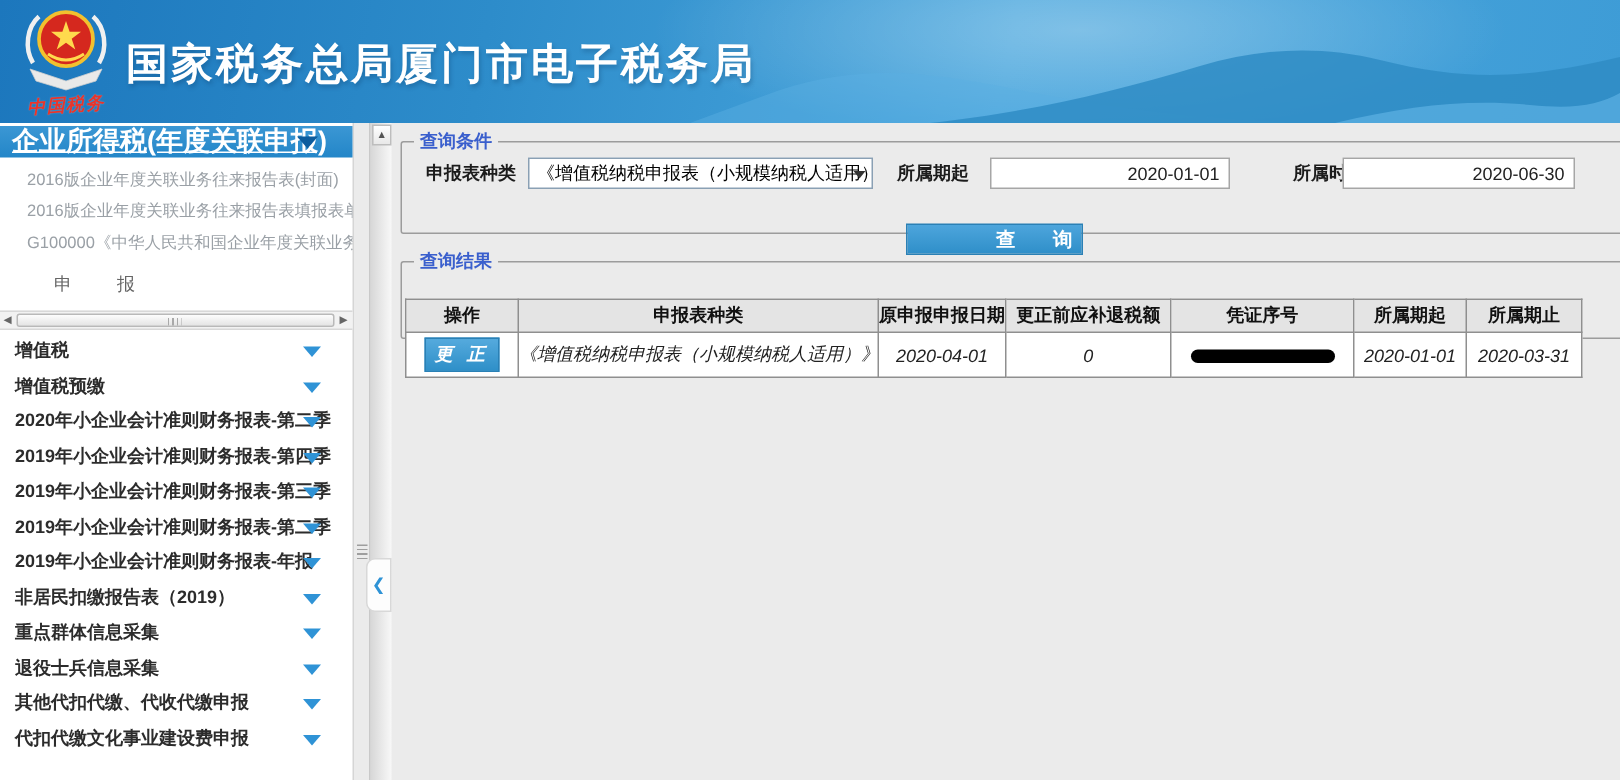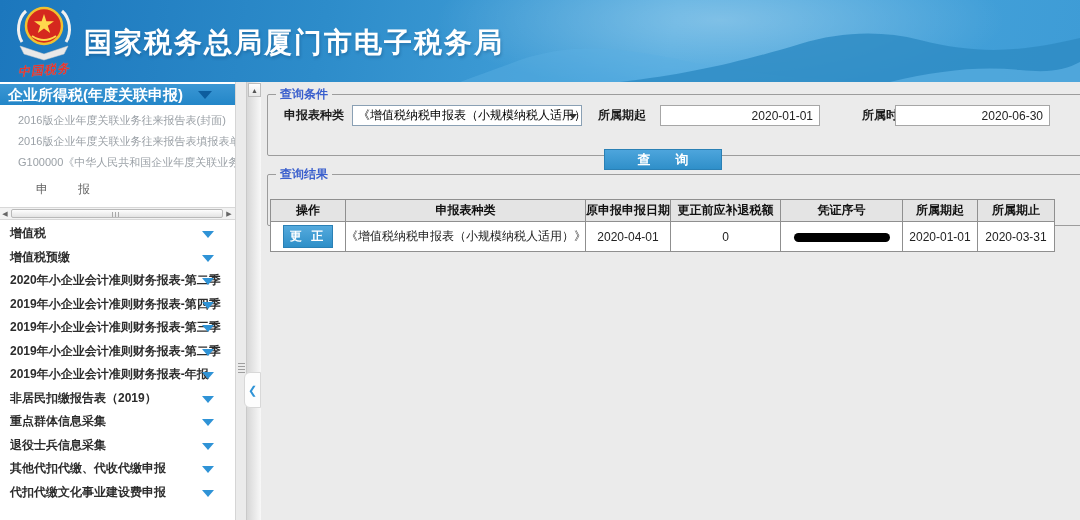--- a/index.html
+++ b/index.html
@@ -30,22 +30,22 @@
     letter-spacing:2px; text-shadow:1px 2px 3px rgba(0,40,80,.25);
   }
 
   
   .sidebar {
     position:absolute; left:0; top:82px; width:236px; height:438px;
     background:#ffffff; border-right:1px solid #d5d5d5; overflow:hidden;
   }
   .side-section-header {
     position:absolute; left:0; top:2px; width:236px; height:21px;
-    background:linear-gradient(#3b97d4,#2386c8); color:#fff; font-size:15px; font-weight:bold;
-    line-height:21px; padding-left:8px; white-space:nowrap;
+    background:linear-gradient(#3b97d4,#2386c8); color:#fff; font-size:18px; font-weight:bold;
+    line-height:21px; padding-left:8px; white-space:nowrap;text-decoration:underline;
   }
   .side-section-header .tri-down {
     position:absolute; right:24px; top:7px; width:0; height:0;
     border-left:7px solid transparent; border-right:7px solid transparent; border-top:8px solid #0d5d9e;
   }
   .sub-items { position:absolute; left:0; top:28px; width:236px; }
   .sub-item {
     height:21px; line-height:21px; padding-left:18px; font-size:11px; color:#9aa0a6;
     white-space:nowrap; overflow:hidden; cursor:pointer;
   }
@@ -119,33 +119,33 @@
     border-left:4px solid transparent; border-right:4px solid transparent; border-top:5px solid #333;
   }
   .date-input {
     position:absolute; top:2px; height:21px; background:#ffffff; border:1px solid #a6a6a6;
     font-size:12px; color:#222; text-align:right; padding:0 6px;
     font-family:"Liberation Sans","DejaVu Sans",sans-serif;
   }
   .btn-query {
     position:absolute; left:336px; top:46px; width:118px; height:21px;
     background:linear-gradient(#4da5dc,#2f8fc9); border:1px solid #2a80b5; color:#fff;
-    font-size:13px; font-weight:bold; letter-spacing:6px; text-align:center; line-height:20px;
+    font-size:13px; font-weight:bold; letter-spacing:6px; text-align:right; line-height:20px;
     padding-left:6px; cursor:pointer;
   }
 
   table.result-table {
     position:absolute; left:2px; top:16px; border-collapse:collapse; table-layout:fixed; width:784px;
     background:#fff;
   }
   table.result-table th, table.result-table td {
     border:1px solid #8f8f8f; font-size:12px; text-align:center; overflow:hidden; white-space:nowrap;
   }
   table.result-table th { background:#e4e4e4; color:#111; font-weight:bold; height:22px; }
-  table.result-table td { height:30px; color:#222; }
+  table.result-table td { height:30px; color:#222;font-style:italic; }
   .btn-correct {
     display:inline-block; min-width:42px; padding:2px 6px;
     background:linear-gradient(#55aadd,#2e8fc8); border:1px solid #2a80b5; color:#fff;
     font-size:12px; font-weight:bold; letter-spacing:3px; cursor:pointer;
   }
   .redacted-pill { display:inline-block; width:96px; height:9px; background:#000; border-radius:5px; vertical-align:middle; }
 </style>
 </head>
 <body>
 

